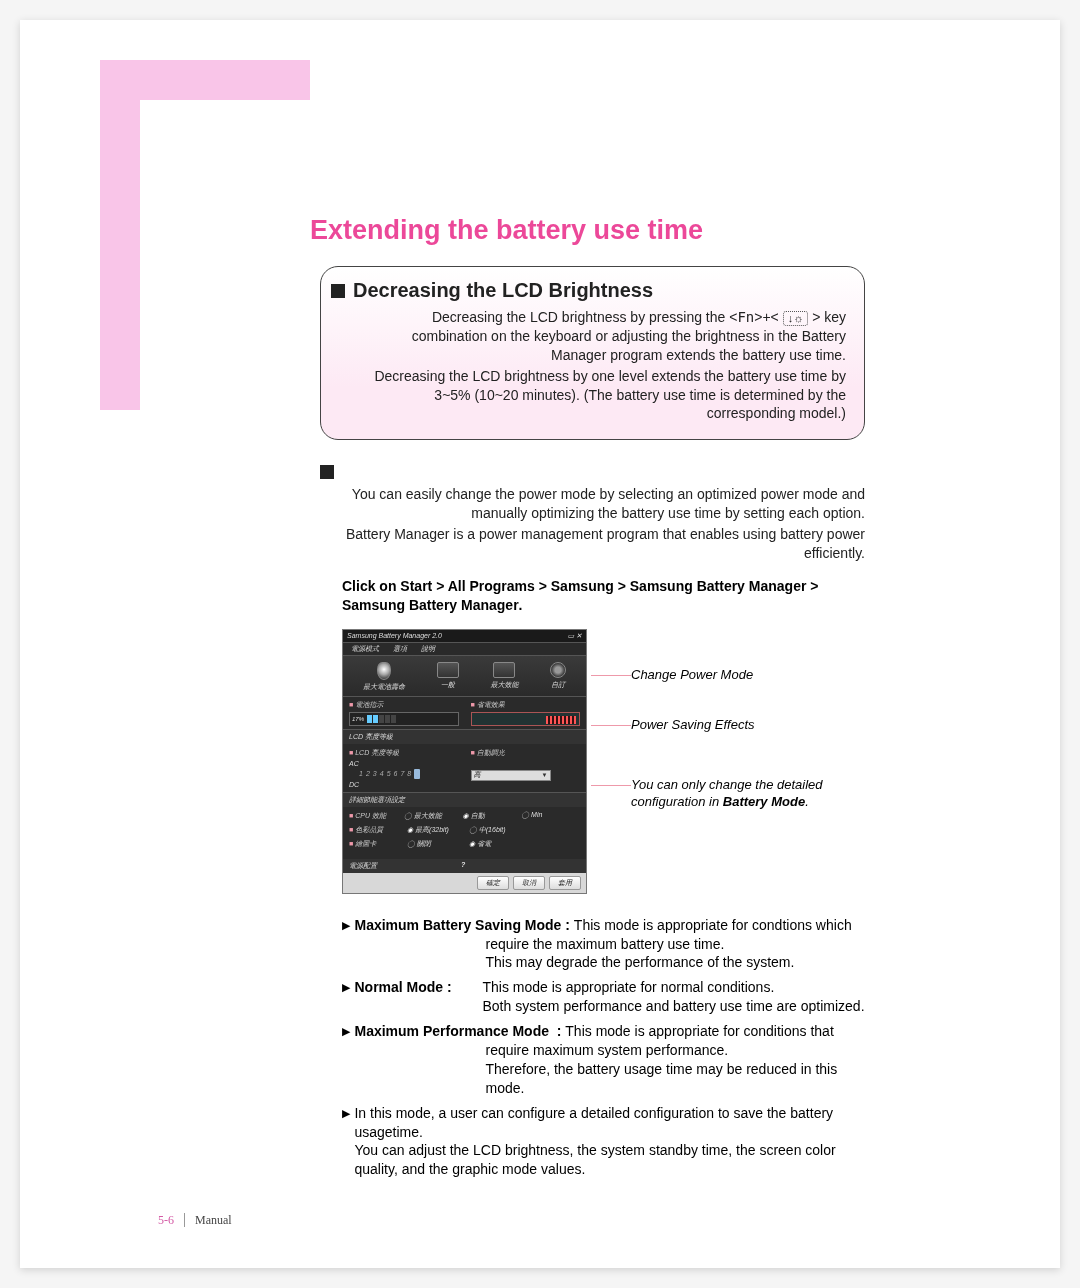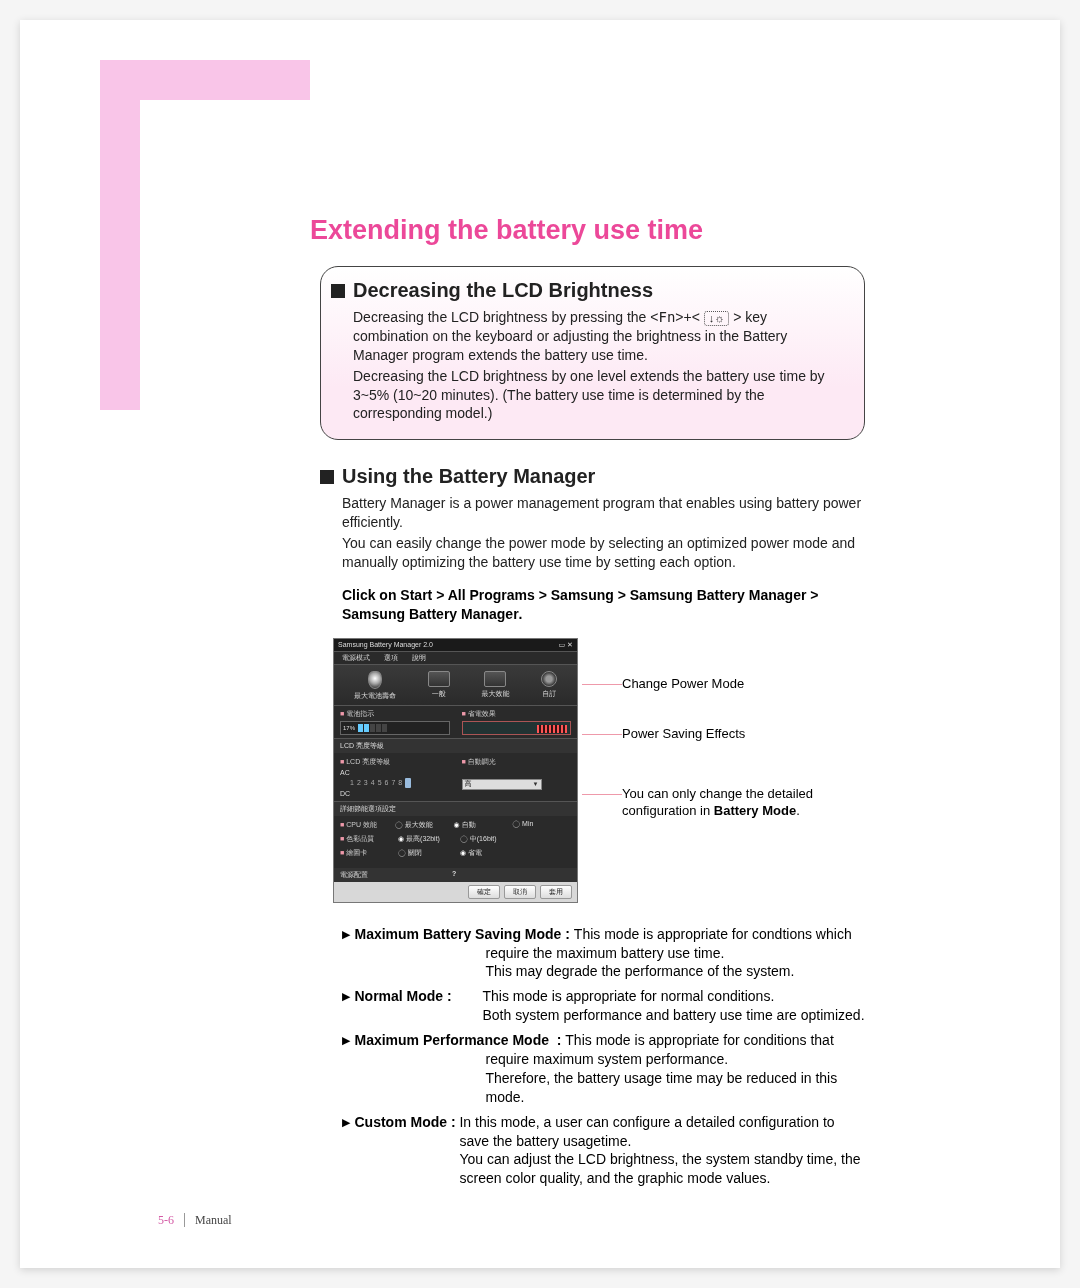--- a/index.html
+++ b/index.html
@@ -74,21 +74,21 @@
     margin-right: 8px;
   }
   .body-text {
     font-size: 14px;
     line-height: 1.35;
     color: #222;
     margin-left: 22px;
     font-family: "Arial Narrow", "Arial", sans-serif;
     font-stretch: condensed;
   }
-  .body-text p { margin-bottom: 2px; }
+  .body-text p { margin-bottom: 2px; text-align: right; }
   .key-icon {
     display: inline-block;
     border: 1px dotted #555;
     border-radius: 3px;
     padding: 1px 4px 1px 4px;
     font-size: 11px;
     vertical-align: middle;
     line-height: 1;
   }
   .section2 {
@@ -100,21 +100,22 @@
     margin-left: 22px;
     margin-top: 14px;
     line-height: 1.35;
     font-family: "Arial Narrow","Arial",sans-serif;
     font-stretch: condensed;
     font-weight: bold;
   }
   .screenshot-wrap {
     display: flex;
     margin-top: 14px;
-    margin-left: 13px;
+    margin-left: 22px;
+    font-style: italic;
   }
   .app-screenshot {
     width: 245px;
     background: #2a2a2a;
     border: 1px solid #777;
     font-size: 7px;
     color: #ddd;
     position: relative;
   }
   .app-title {
@@ -230,25 +231,24 @@
         <p>
           <span>Decreasing the LCD brightness by pressing the &lt;</span><span style="font-family:monospace;">Fn</span><span>&gt;+&lt; </span><span class="key-icon">↓☼</span><span> &gt; key combination on the keyboard or adjusting the brightness in the Battery Manager program extends the battery use time.</span>
         </p>
         <p>Decreasing the LCD brightness by one level extends the battery use time by 3~5% (10~20 minutes). (The battery use time is determined by the corresponding model.)</p>
       </div>
     </div>
 
     <div class="section2">
       <div class="section-heading">
         <span class="sq"></span>
-        <span>Using the Battery Manager</span>
       </div>
       <div class="body-text">
+        <p>You can easily change the power mode by selecting an optimized power mode and manually optimizing the battery use time by setting each option.</p>
         <p>Battery Manager is a power management program that enables using battery power efficiently.</p>
-        <p>You can easily change the power mode by selecting an optimized power mode and manually optimizing the battery use time by setting each option.</p>
       </div>
       <div class="instruction">
         <span>Click on </span><b>Start &gt; All Programs &gt; Samsung &gt; Samsung Battery Manager &gt; Samsung Battery Manager</b><span>.</span>
       </div>
 
       <div class="screenshot-wrap">
         <div class="app-screenshot">
           <div class="app-title">
             <span>Samsung Battery Manager 2.0</span>
             <span>▭ ✕</span>
@@ -380,21 +380,20 @@
           <span class="tri">▶</span>
           <div class="desc">
             <span class="first-line"><b class="label">Maximum Performance Mode  : </b><span>This mode is appropriate for conditions that</span></span>
             <span class="rest" style="white-space:pre-line;">require maximum system performance.
 Therefore, the battery usage time may be reduced in this mode.</span>
           </div>
         </div>
         <div class="mode-entry">
           <span class="tri">▶</span>
           <div class="desc" style="display:flex;">
-            <b class="label" style="width:128px;">Custom Mode : </b>
             <span style="white-space:pre-line;">In this mode, a user can configure a detailed configuration to save the battery usagetime.
 You can adjust the LCD brightness, the system standby time, the screen color quality, and the graphic mode values.</span>
           </div>
         </div>
       </div>
 
     </div>
   </div>
 
   <div class="footer">

